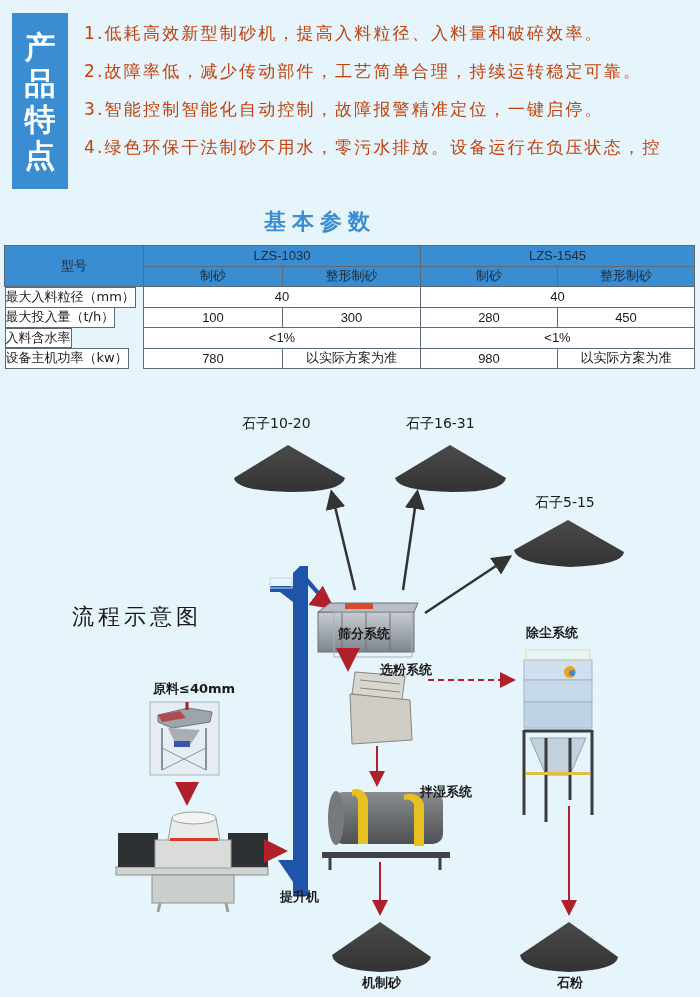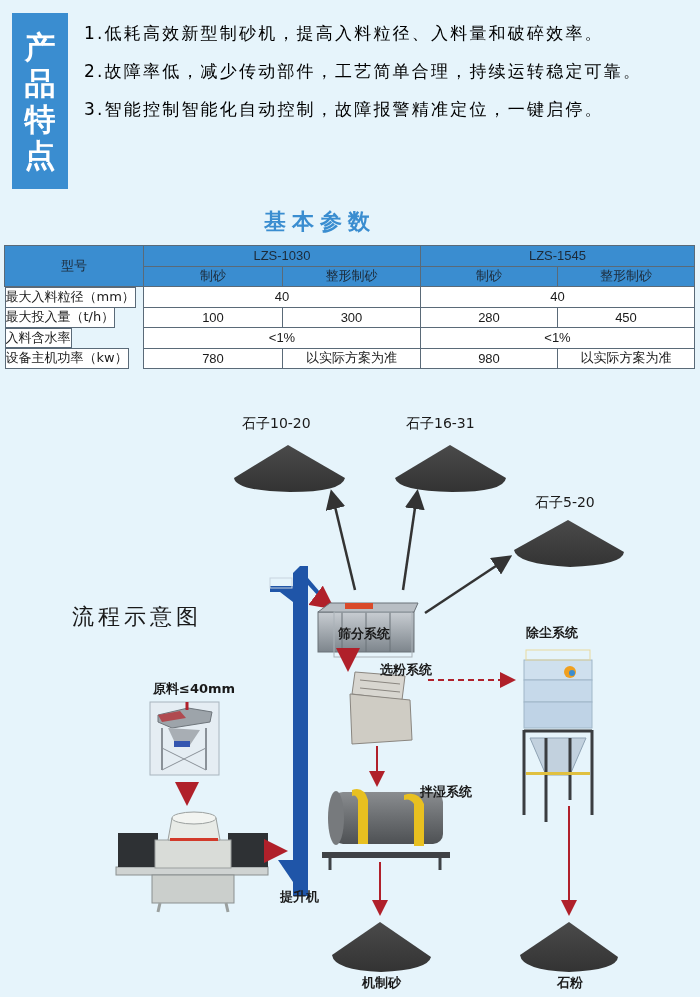--- a/index.html
+++ b/index.html
@@ -16,21 +16,21 @@
   .features-badge {
     position: absolute; left: 12px; top: 13px; width: 56px; height: 176px;
     background: #3a8dd0;
     color: #fff; font-size: 31px; font-weight: bold;
     display: flex; flex-direction: column; align-items: center; justify-content: center;
     line-height: 36px; letter-spacing: 0;
   }
   .features-badge span { display: block; }
   .features-list {
     position: absolute; left: 84px; top: 14px; width: 610px;
-    font-size: 17px; line-height: 38px; letter-spacing: 2.2px; color: #000000;
+    font-size: 17px; line-height: 38px; letter-spacing: 2.2px; color: #c2410c;
   }
   .features-list .line { white-space: nowrap; height: 38px; }
 
   
   .params-title {
     position: absolute; left: 0; width: 640px; top: 207px;
     text-align: center; color: #3a8dd0; font-size: 22px; font-weight: bold; letter-spacing: 6px;
   }
 
   
@@ -68,20 +68,21 @@
     <span>产</span>
     <span>品</span>
     <span>特</span>
     <span>点</span>
   </div>
 
   <div class="features-list">
     <div class="line">1.低耗高效新型制砂机，提高入料粒径、入料量和破碎效率。</div>
     <div class="line">2.故障率低，减少传动部件，工艺简单合理，持续运转稳定可靠。</div>
     <div class="line">3.智能控制智能化自动控制，故障报警精准定位，一键启停。</div>
+    <div class="line">4.绿色环保干法制砂不用水，零污水排放。设备运行在负压状态，控</div>
   </div>
 
   <div class="params-title">基本参数</div>
 
   <table class="spec-table">
     <colgroup>
       <col style="width:139px">
       <col style="width:139px">
       <col style="width:138px">
       <col style="width:137px">
@@ -267,21 +268,21 @@
       <line x1="226" y1="903" x2="228" y2="912" stroke="#9ba09f" stroke-width="3"></line>
     </g>
 
     <line x1="268" y1="851" x2="282" y2="851" stroke="#b0202a" stroke-width="3" marker-end="url(#ah-red)"></line>
   </svg>
 
   <div class="flow-title">流程示意图</div>
 
   <div class="label" style="left:242px; top:415px; font-size:14px;">石子10-20</div>
   <div class="label" style="left:406px; top:415px; font-size:14px;">石子16-31</div>
-  <div class="label" style="left:535px; top:494px; font-size:14px;">石子5-20</div>
+  <div class="label" style="left:535px; top:494px; font-size:14px;">石子5-15</div>
   <div class="label bold" style="left:362px; top:974px;">机制砂</div>
   <div class="label bold" style="left:557px; top:974px;">石粉</div>
 
   <div class="label bold" style="left:153px; top:680px;">原料≤40mm</div>
   <div class="label bold" style="left:280px; top:888px;">提升机</div>
   <div class="label bold" style="left:338px; top:625px;">筛分系统</div>
   <div class="label bold" style="left:380px; top:661px;">选粉系统</div>
   <div class="label bold" style="left:420px; top:783px;">拌湿系统</div>
   <div class="label bold" style="left:526px; top:624px;">除尘系统</div>
 

